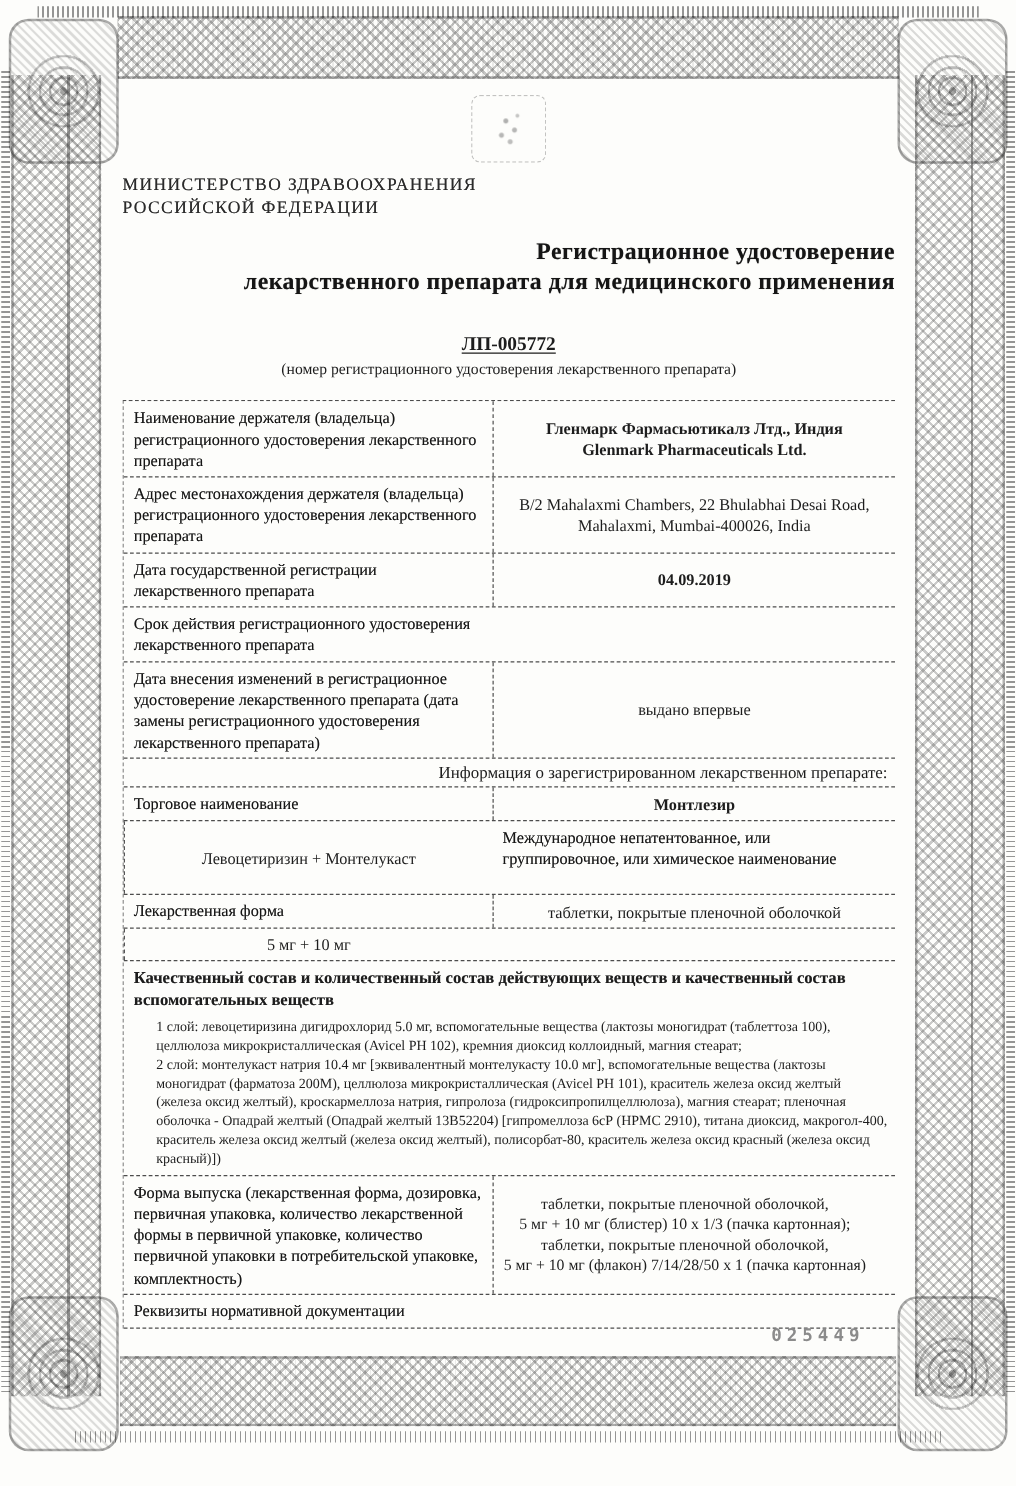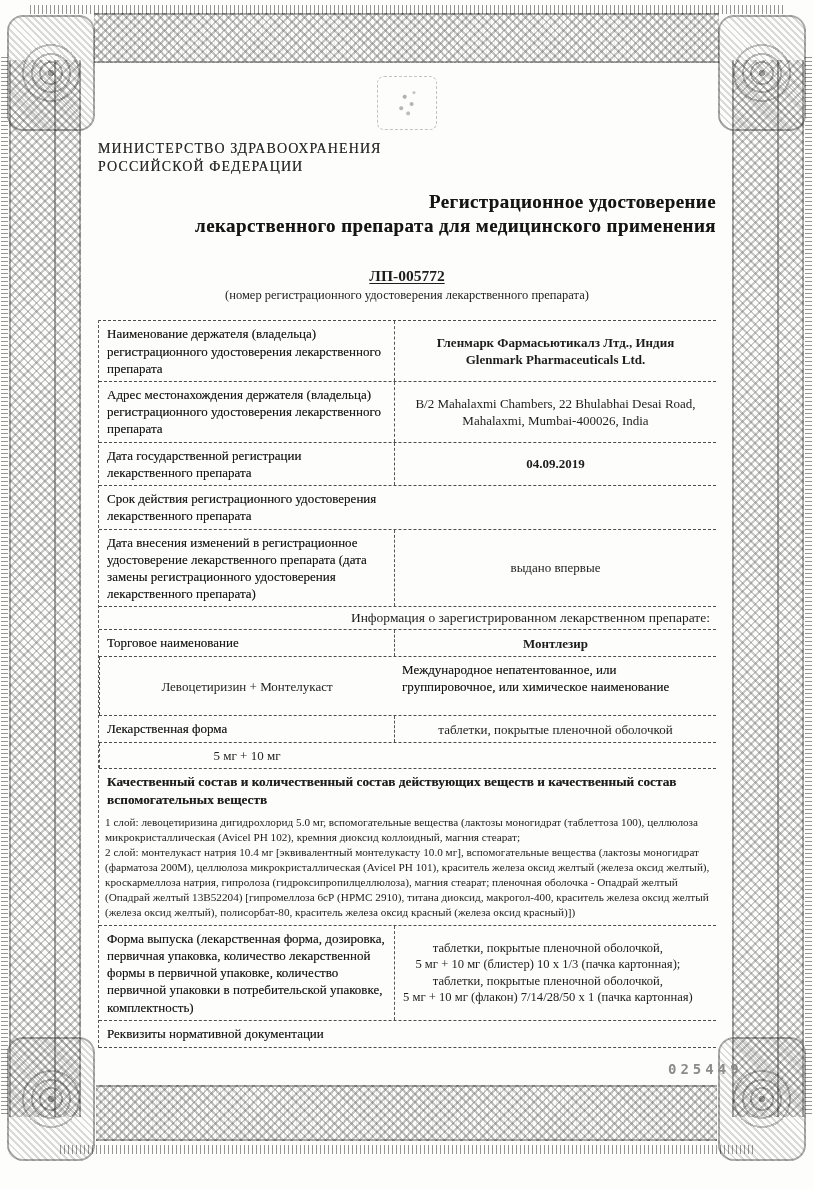--- a/index.html
+++ b/index.html
@@ -63,23 +63,23 @@
   .trow-full{display:block;border-bottom:1px dashed #4c4c4c;}
   .cell{padding:4px 8px;font-size:13px;line-height:1.32;}
   .lbl{font-weight:normal;color:#161616;text-shadow:0 0 .4px rgba(0,0,0,.45);}
   .val{border-left:1px dashed #555;display:flex;align-items:center;justify-content:center;
        text-align:center;white-space:pre-line;}
   .val.left{justify-content:flex-start;text-align:center;font-size:12.6px;}
   .val.bold{font-weight:bold;}
   .section-head{text-align:right;font-size:13.5px;padding:3px 6px;}
   .comp-head{font-weight:bold;font-size:13.3px;padding:4px 8px;line-height:1.3;
     text-shadow:0 0 .4px rgba(0,0,0,.45);}
-  .comp-body{font-size:11.2px;line-height:1.34;padding:3px 6px 5px 6px;white-space:pre-line;}
+  .comp-body{font-size:11.2px;line-height:1.34;padding:3px 6px 5px 6px;white-space:pre-line;margin-left:20px;}
   
-  .serial{position:absolute;left:668px;top:1061px;font-family:"DejaVu Sans Mono",monospace;
+  .serial{position:absolute;left:617px;top:1061px;font-family:"DejaVu Sans Mono",monospace;
     font-size:14px;letter-spacing:4px;color:#8b8b8b;font-weight:bold;}
 </style>
 </head>
 <body>
 
 <div class="fringe-h" style="top:5px;left:30px;right:30px;"></div>
 <div class="band band-h" style="top:13px;left:94px;right:94px;height:50px;"></div>
 <div class="corner" style="top:15px;left:7px;"></div>
 <div class="corner" style="top:15px;right:7px;"></div>
 <div class="fringe-v" style="left:1px;top:55px;bottom:75px;"></div>

